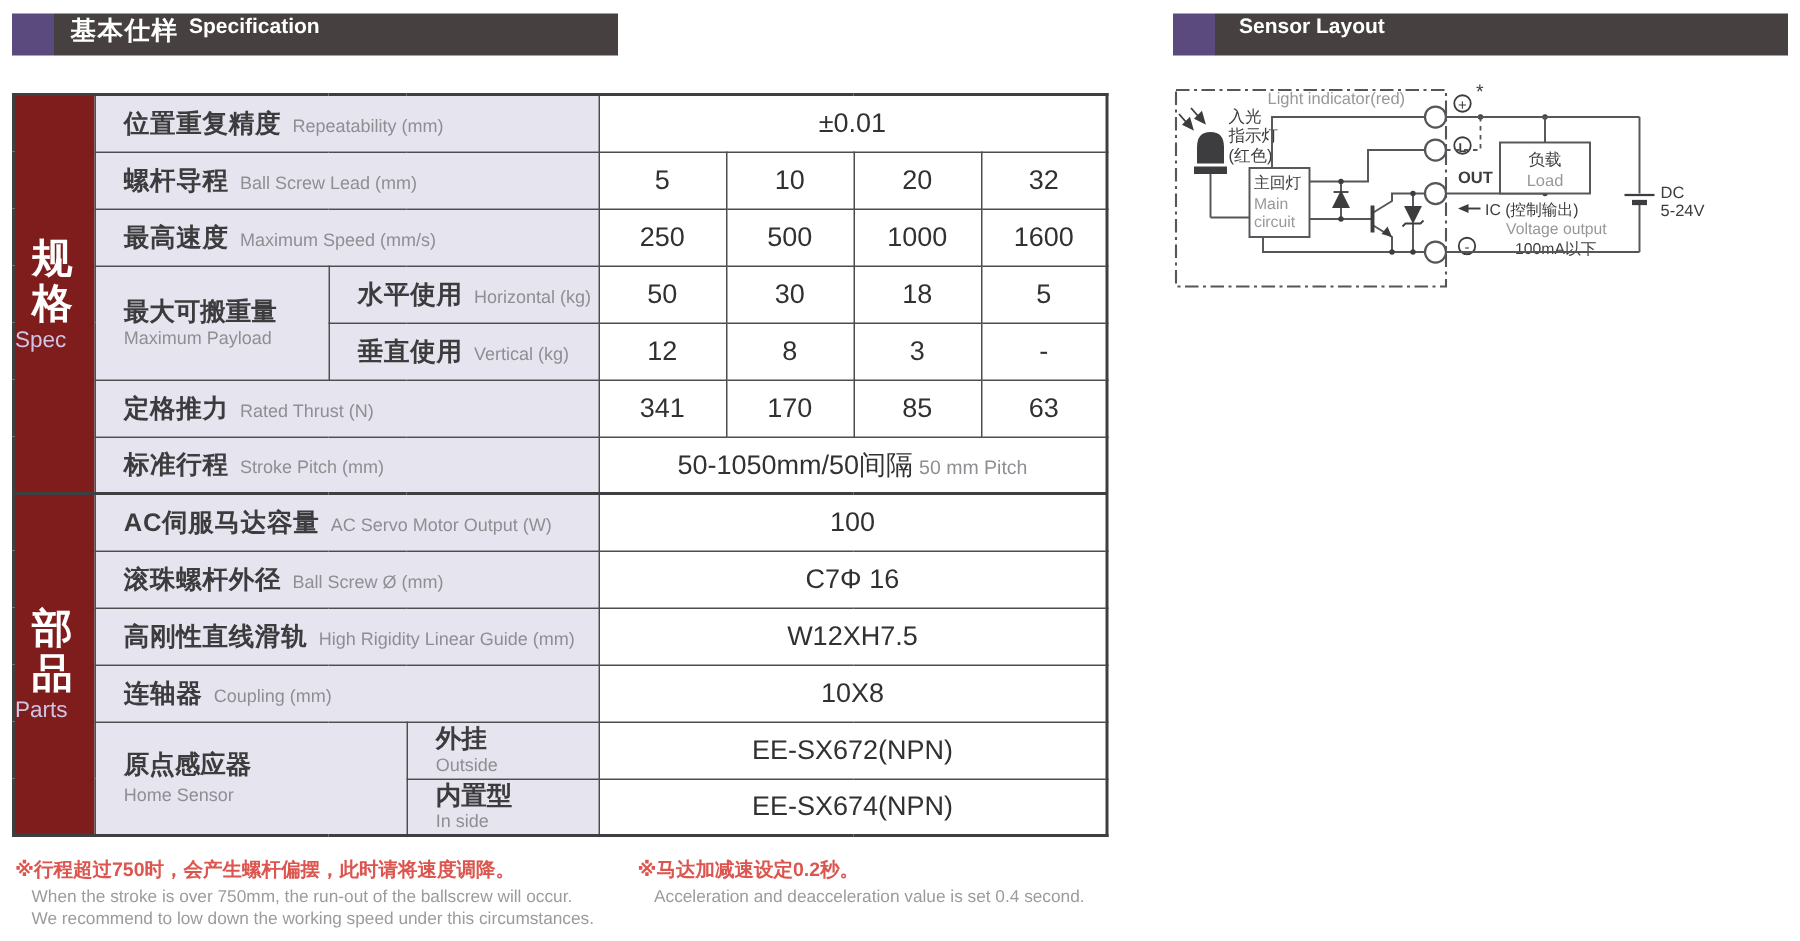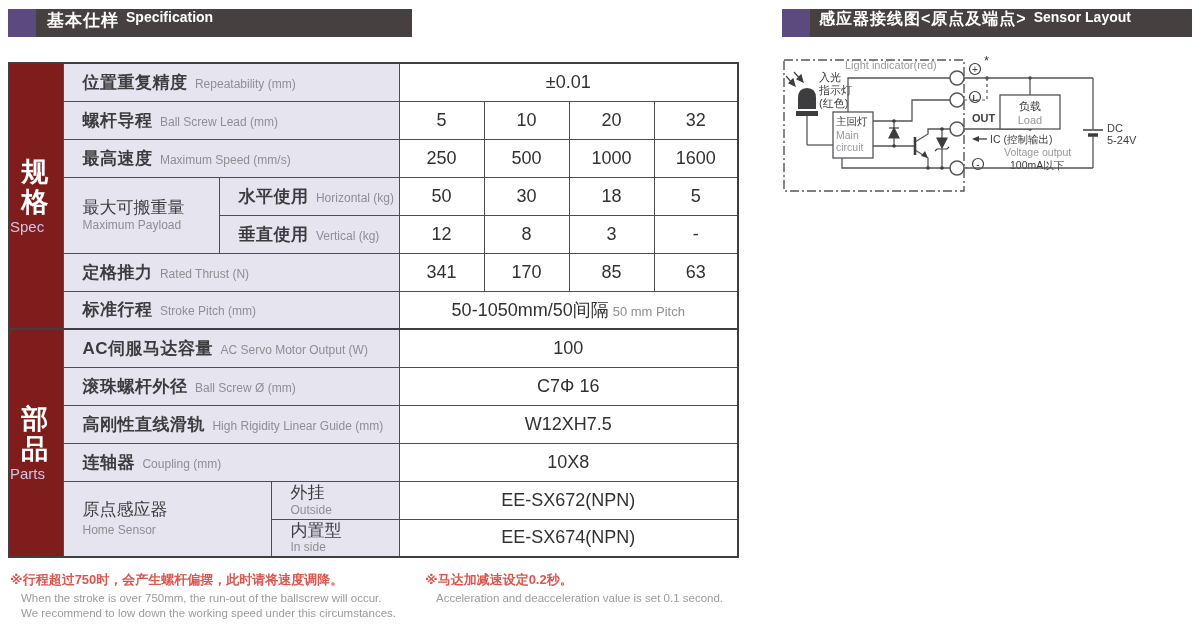--- a/index.html
+++ b/index.html
@@ -20,21 +20,21 @@
                table-layout:fixed; }
   table.spec td { border:1px solid #4d4d50; height:38px; overflow:hidden; }
   table.spec { border:2px solid #3f3f42; }
   td.side { background:#7f1d1d; text-align:left; vertical-align:middle; }
   td.side .zh-v { color:#fff; font-size:27px; font-weight:bold; line-height:1.12;
                   width:30px; margin:0 auto; word-break:break-all; }
   td.side .en-s { color:#cfc5e2; font-size:15px; margin-top:1px; }
   td.lbl { background:#e6e5ef; padding-left:19px; vertical-align:middle; }
   td.lbl .zh { font-size:17px; font-weight:bold; color:#3c3c3e; letter-spacing:0.5px; }
   td.lbl .en { font-size:12px; color:#8e8e93; margin-left:3px; }
-  td.lbl .block-zh { display:block; font-size:17px; font-weight:normal; color:#3c3c3e; line-height:1.15; }
+  td.lbl .block-zh { display:block; font-size:17px; font-weight:bold; color:#3c3c3e; line-height:1.15; }
   td.lbl .block-en { display:block; font-size:12px; color:#8e8e93; line-height:1.2; }
   td.val { background:#fff; text-align:center; vertical-align:middle;
            font-size:18px; color:#313133; }
   td.val .sub-en { font-size:13px; color:#8e8e93; margin-left:4px; }
   tr.sect-split td { border-top:2px solid #3f3f42; }
 
   
   .note { position:absolute; font-size:11.5px; color:#9b9b9b; line-height:1.35; }
   .note .red { display:block; color:#dc564f; font-size:13px; font-weight:bold; margin-bottom:2px; }
   .note .gray { display:block; padding-left:11px; }
@@ -55,21 +55,20 @@
     <div class="sq"></div>
     <div class="bar" style="width:376px;">
       <span class="zh">基本仕样</span>
       <span class="en">Specification</span>
     </div>
   </div>
 
   <div class="hdr" style="left:782px;">
     <div class="sq"></div>
     <div class="bar" style="width:382px; padding-left:9px;">
-      <span class="zh" style="font-size:16px;">感应器接线图&lt;原点及端点&gt;</span>
       <span class="en">Sensor Layout</span>
     </div>
   </div>
 
   <table class="spec">
     <colgroup>
       <col style="width:54px">
         <col style="width:156px">
         <col style="width:52px">
         <col style="width:128px">
@@ -206,21 +205,21 @@
   </tbody>
     </table>
 
   <div class="note" style="left:10px; top:571px; width:405px;">
     <span class="red">※行程超过750时，会产生螺杆偏摆，此时请将速度调降。</span>
     <span class="gray">When the stroke is over 750mm, the run-out of the ballscrew will occur.</span>
     <span class="gray">We recommend to low down the working speed under this circumstances.</span>
   </div>
   <div class="note" style="left:425px; top:571px; width:330px;">
     <span class="red">※马达加减速设定0.2秒。</span>
-    <span class="gray">Acceleration and deacceleration value is set 0.1 second.</span>
+    <span class="gray">Acceleration and deacceleration value is set 0.4 second.</span>
   </div>
 
   <svg id="diagram" width="412" height="170" viewBox="0 0 412 170">
 
     <rect x="2" y="12" width="180" height="131" fill="none" stroke="#55555a" stroke-width="1.4" stroke-dasharray="9 3 2 3"></rect>
 
     <g>
       <path d="M16,61 V50 Q16,40 25,40 Q34,40 34,50 V61 Z" fill="#3d3d3f"></path>
       <rect x="14" y="63" width="22" height="5" fill="#3d3d3f"></rect>
       <line x1="25" y1="68" x2="25" y2="97" stroke="#55555a" stroke-width="1.3"></line>

